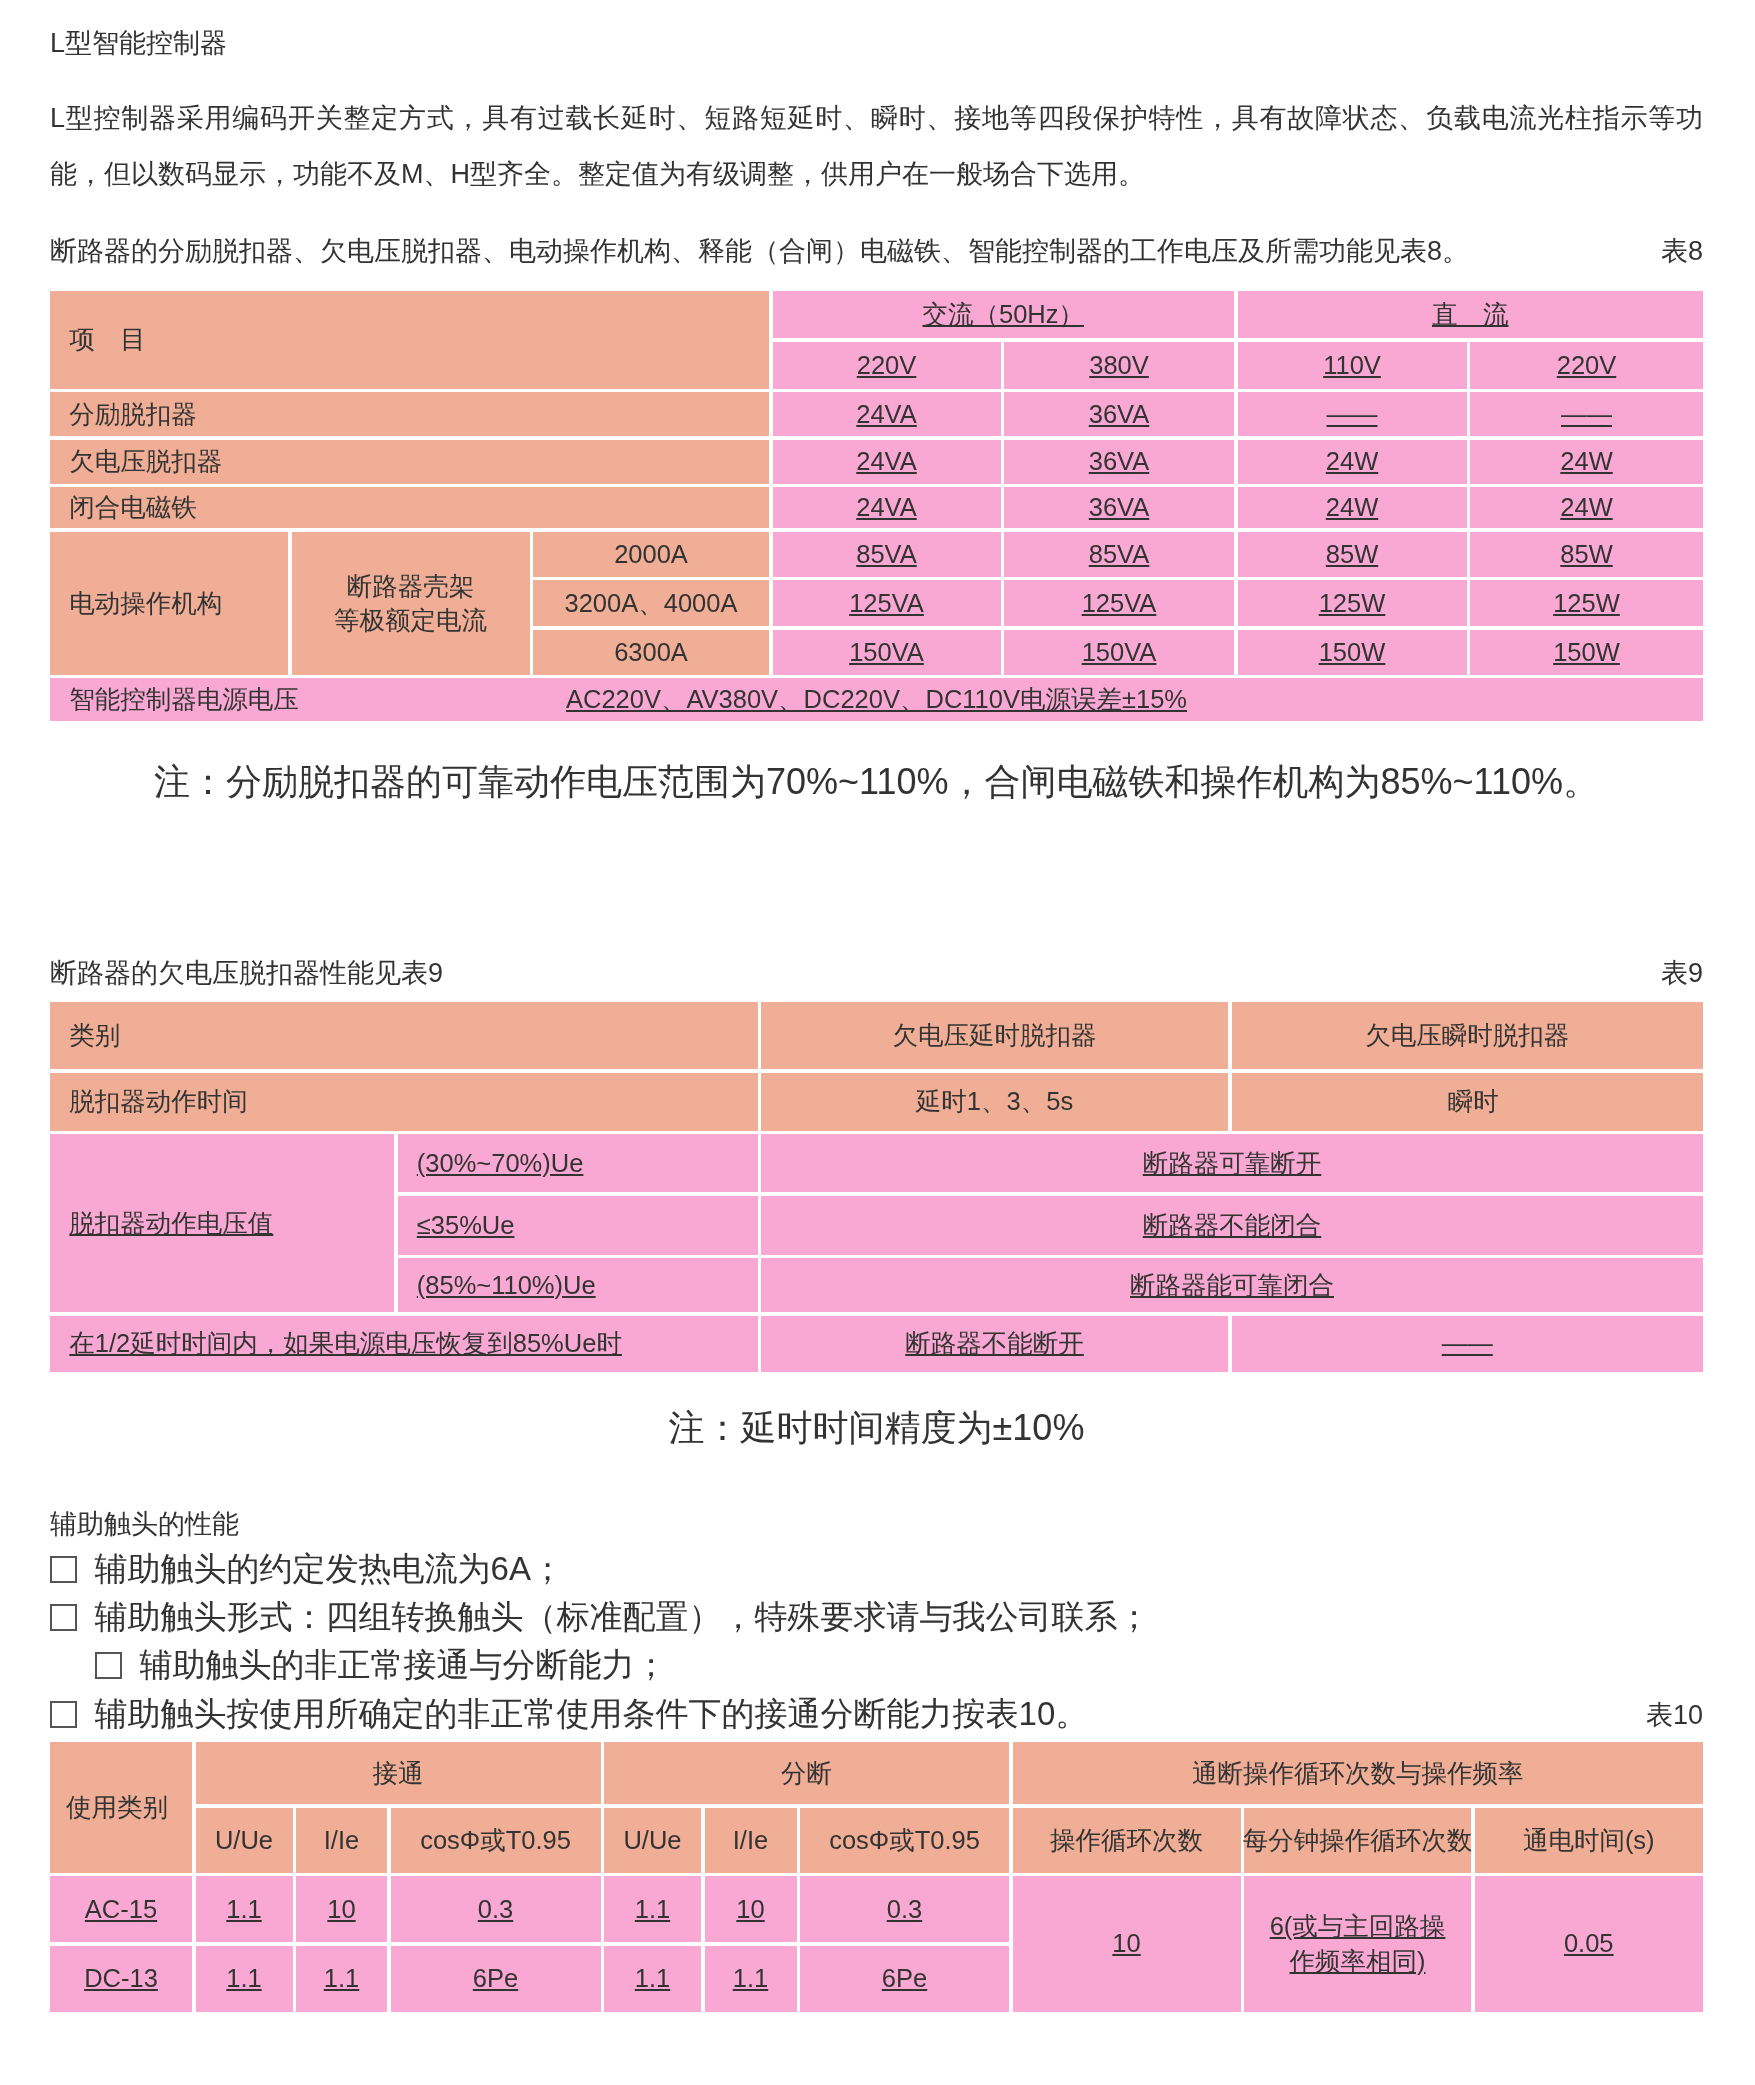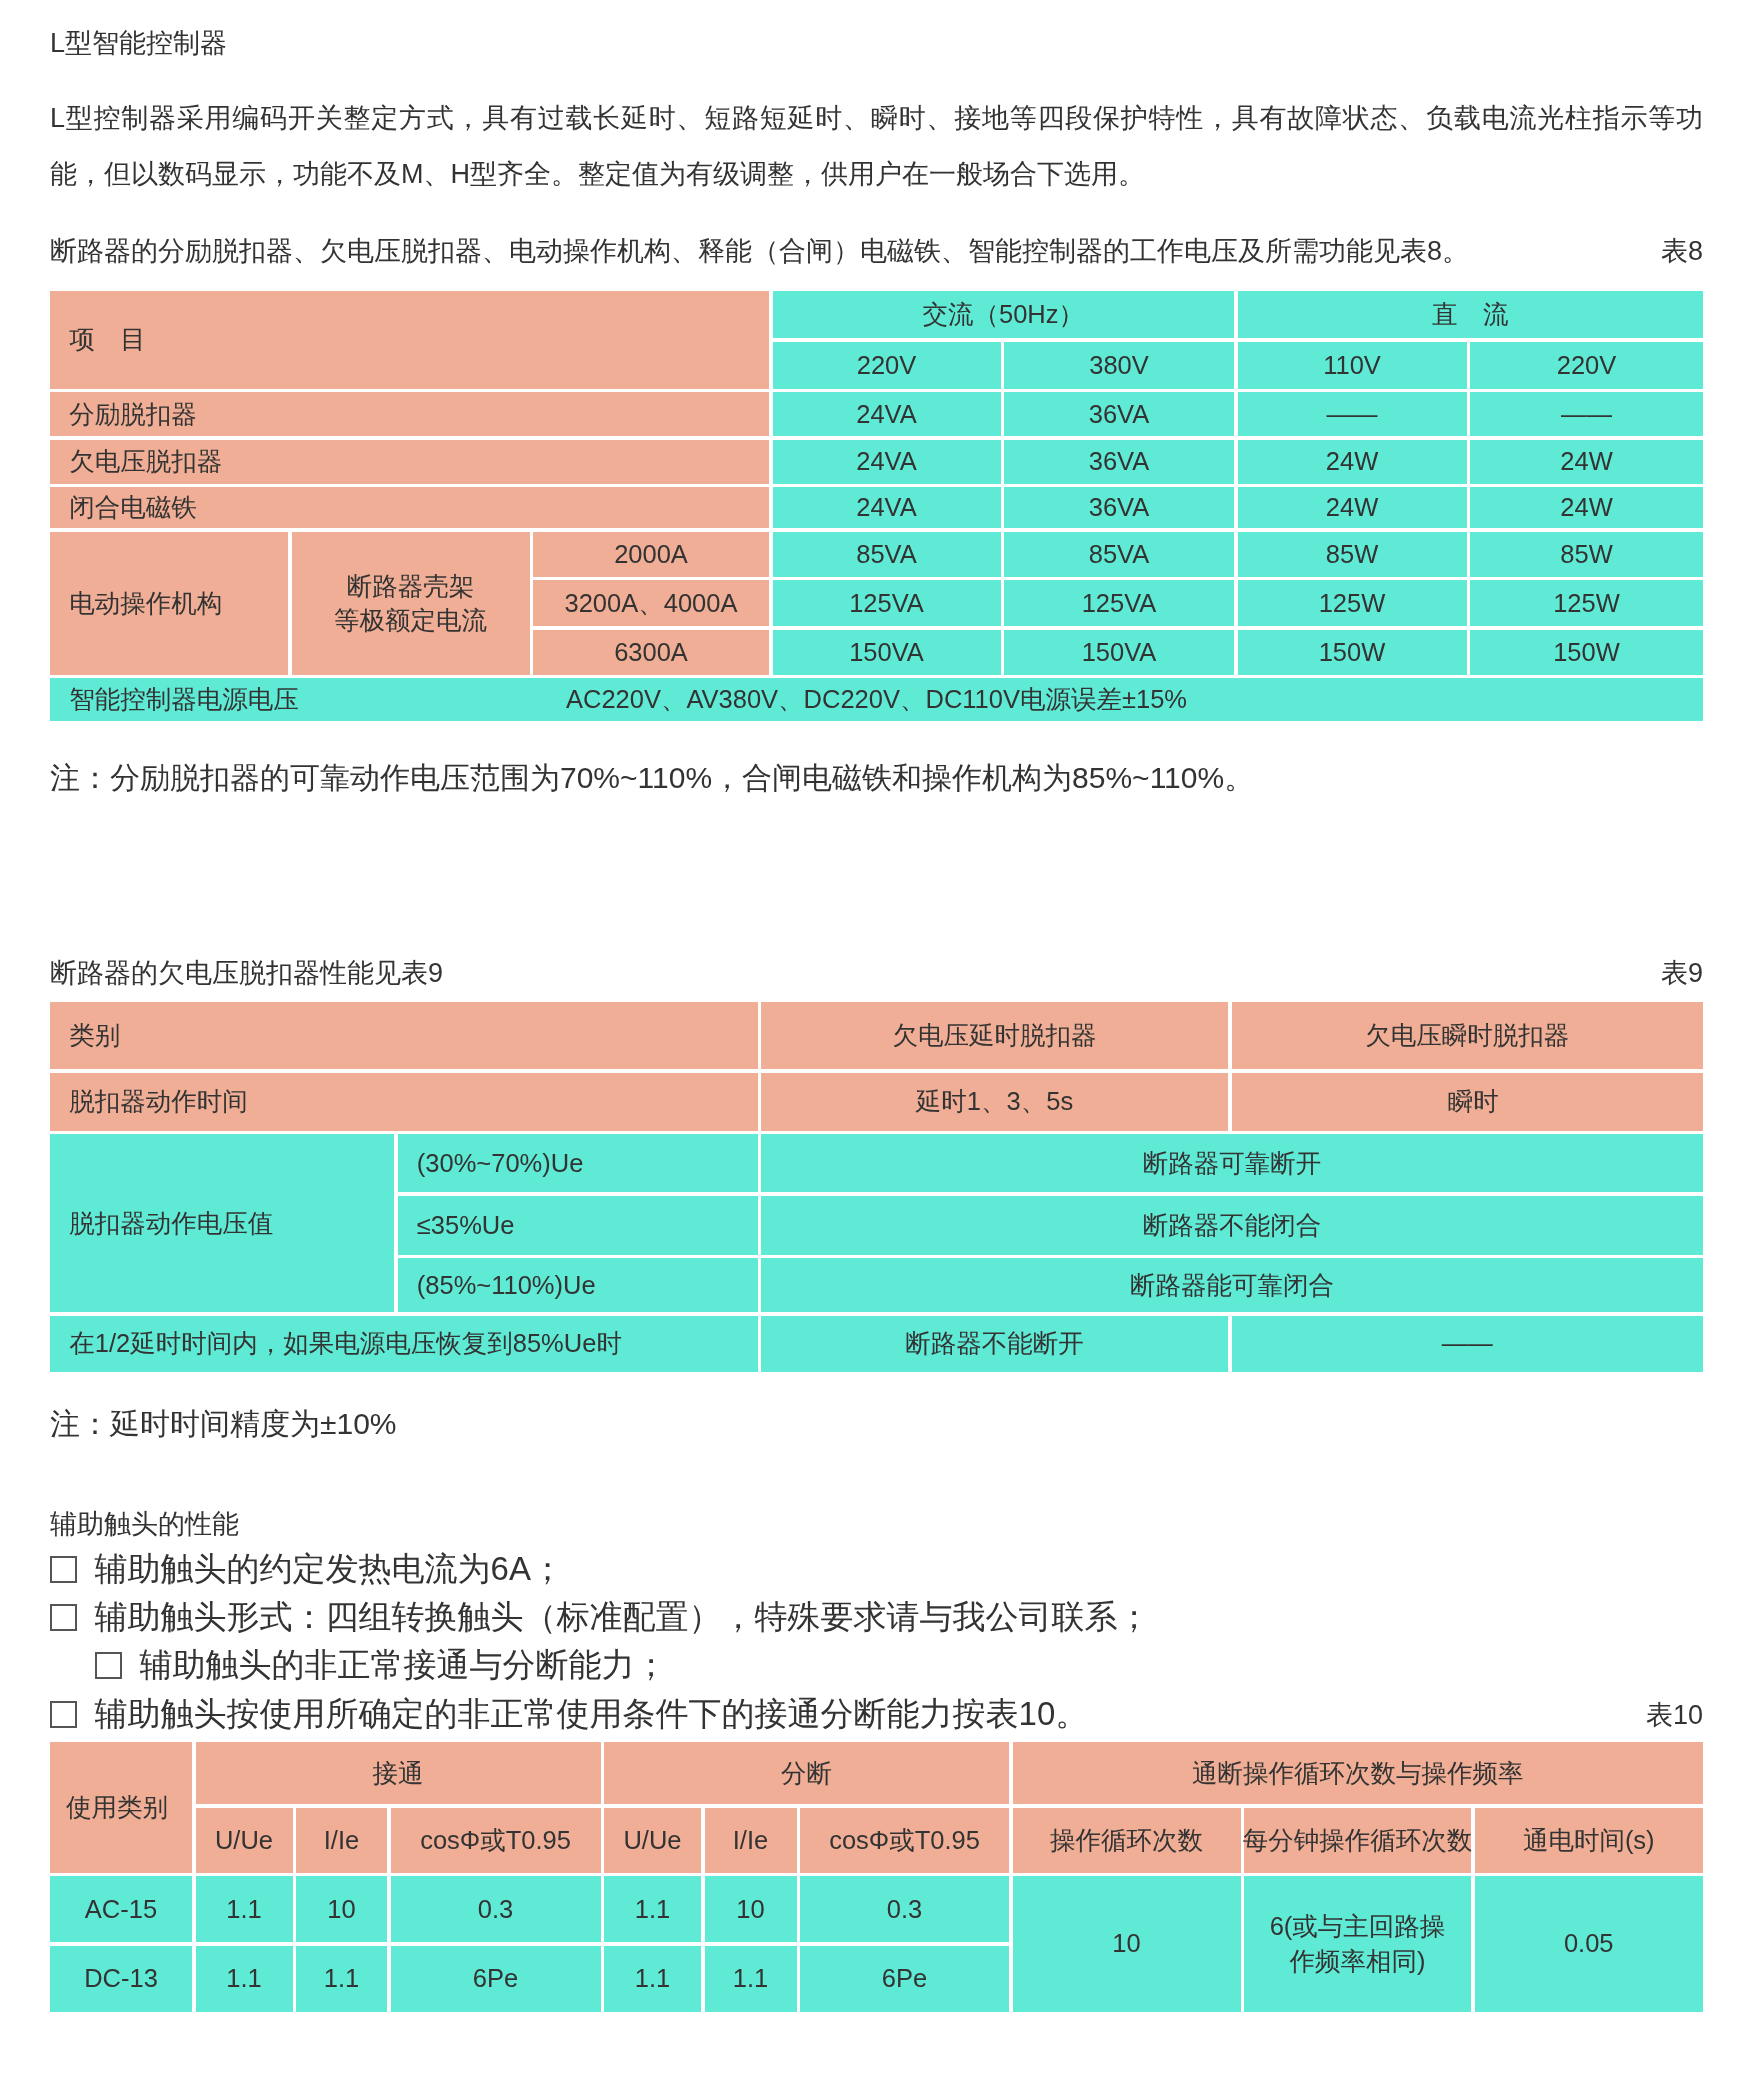--- a/index.html
+++ b/index.html
@@ -7,33 +7,33 @@
     position:relative;width:1756px;height:2086px;background:#ffffff;
     font-family:"Liberation Sans","DejaVu Sans",sans-serif;
     color:#333333;overflow:hidden;
   }
   .abs{position:absolute;left:50px;width:1653px;}
   .title{top:24.6px;font-size:27px;}
   .para{top:90px;font-size:27px;line-height:56px;text-align:justify;}
   .introline{display:flex;justify-content:space-between;align-items:flex-end;font-size:27px;}
   .t8line{top:233px;}
   .t9line{top:955px;}
-  .note{font-size:30px;}
+  .note{font-size:36px;text-align:center;}
   .note8{top:758px;}
   .note9{top:1404px;}
   .auxh{top:1506px;font-size:27px;}
   .auxitem{font-size:33px;display:flex;align-items:center;}
   .aux1{top:1547px;}.aux2{top:1595px;}.aux3{top:1643px;margin-left:45px;}.aux4{top:1692px;}
   .chk{display:inline-block;width:23px;height:23px;border:2.6px solid #555;margin-right:17.6px;flex:0 0 auto;}
   .t10tag{top:1697px;font-size:27px;text-align:right;}
 
   .grid{position:absolute;left:50px;width:1653px;display:grid;gap:3.5px;background:#ffffff;}
   .c{display:flex;align-items:center;justify-content:center;font-size:25.5px;white-space:nowrap;}
   .dk{background:#efae95;}
-  .lt{background:#5eead4;}
+  .lt{background:#f9a8d4;text-decoration:underline;}
   .left{justify-content:flex-start;padding-left:19.3px;}
   .colc{flex-direction:column;line-height:1.35;}
   .wrap{white-space:normal;text-align:center;line-height:1.35;padding:0 24.6px;}
 
   
   .table8{top:291px;grid-template-columns:238px 238px 236px 228px 230px 229px 1fr;
           grid-template-rows:47px 47px 44px 44px 41px 45px 46px 45px 43px;}
   .t8-item{grid-column:1/4;grid-row:1/3;}
   .t8-ac{grid-column:4/6;grid-row:1;}
   .t8-dc{grid-column:6/8;grid-row:1;}

